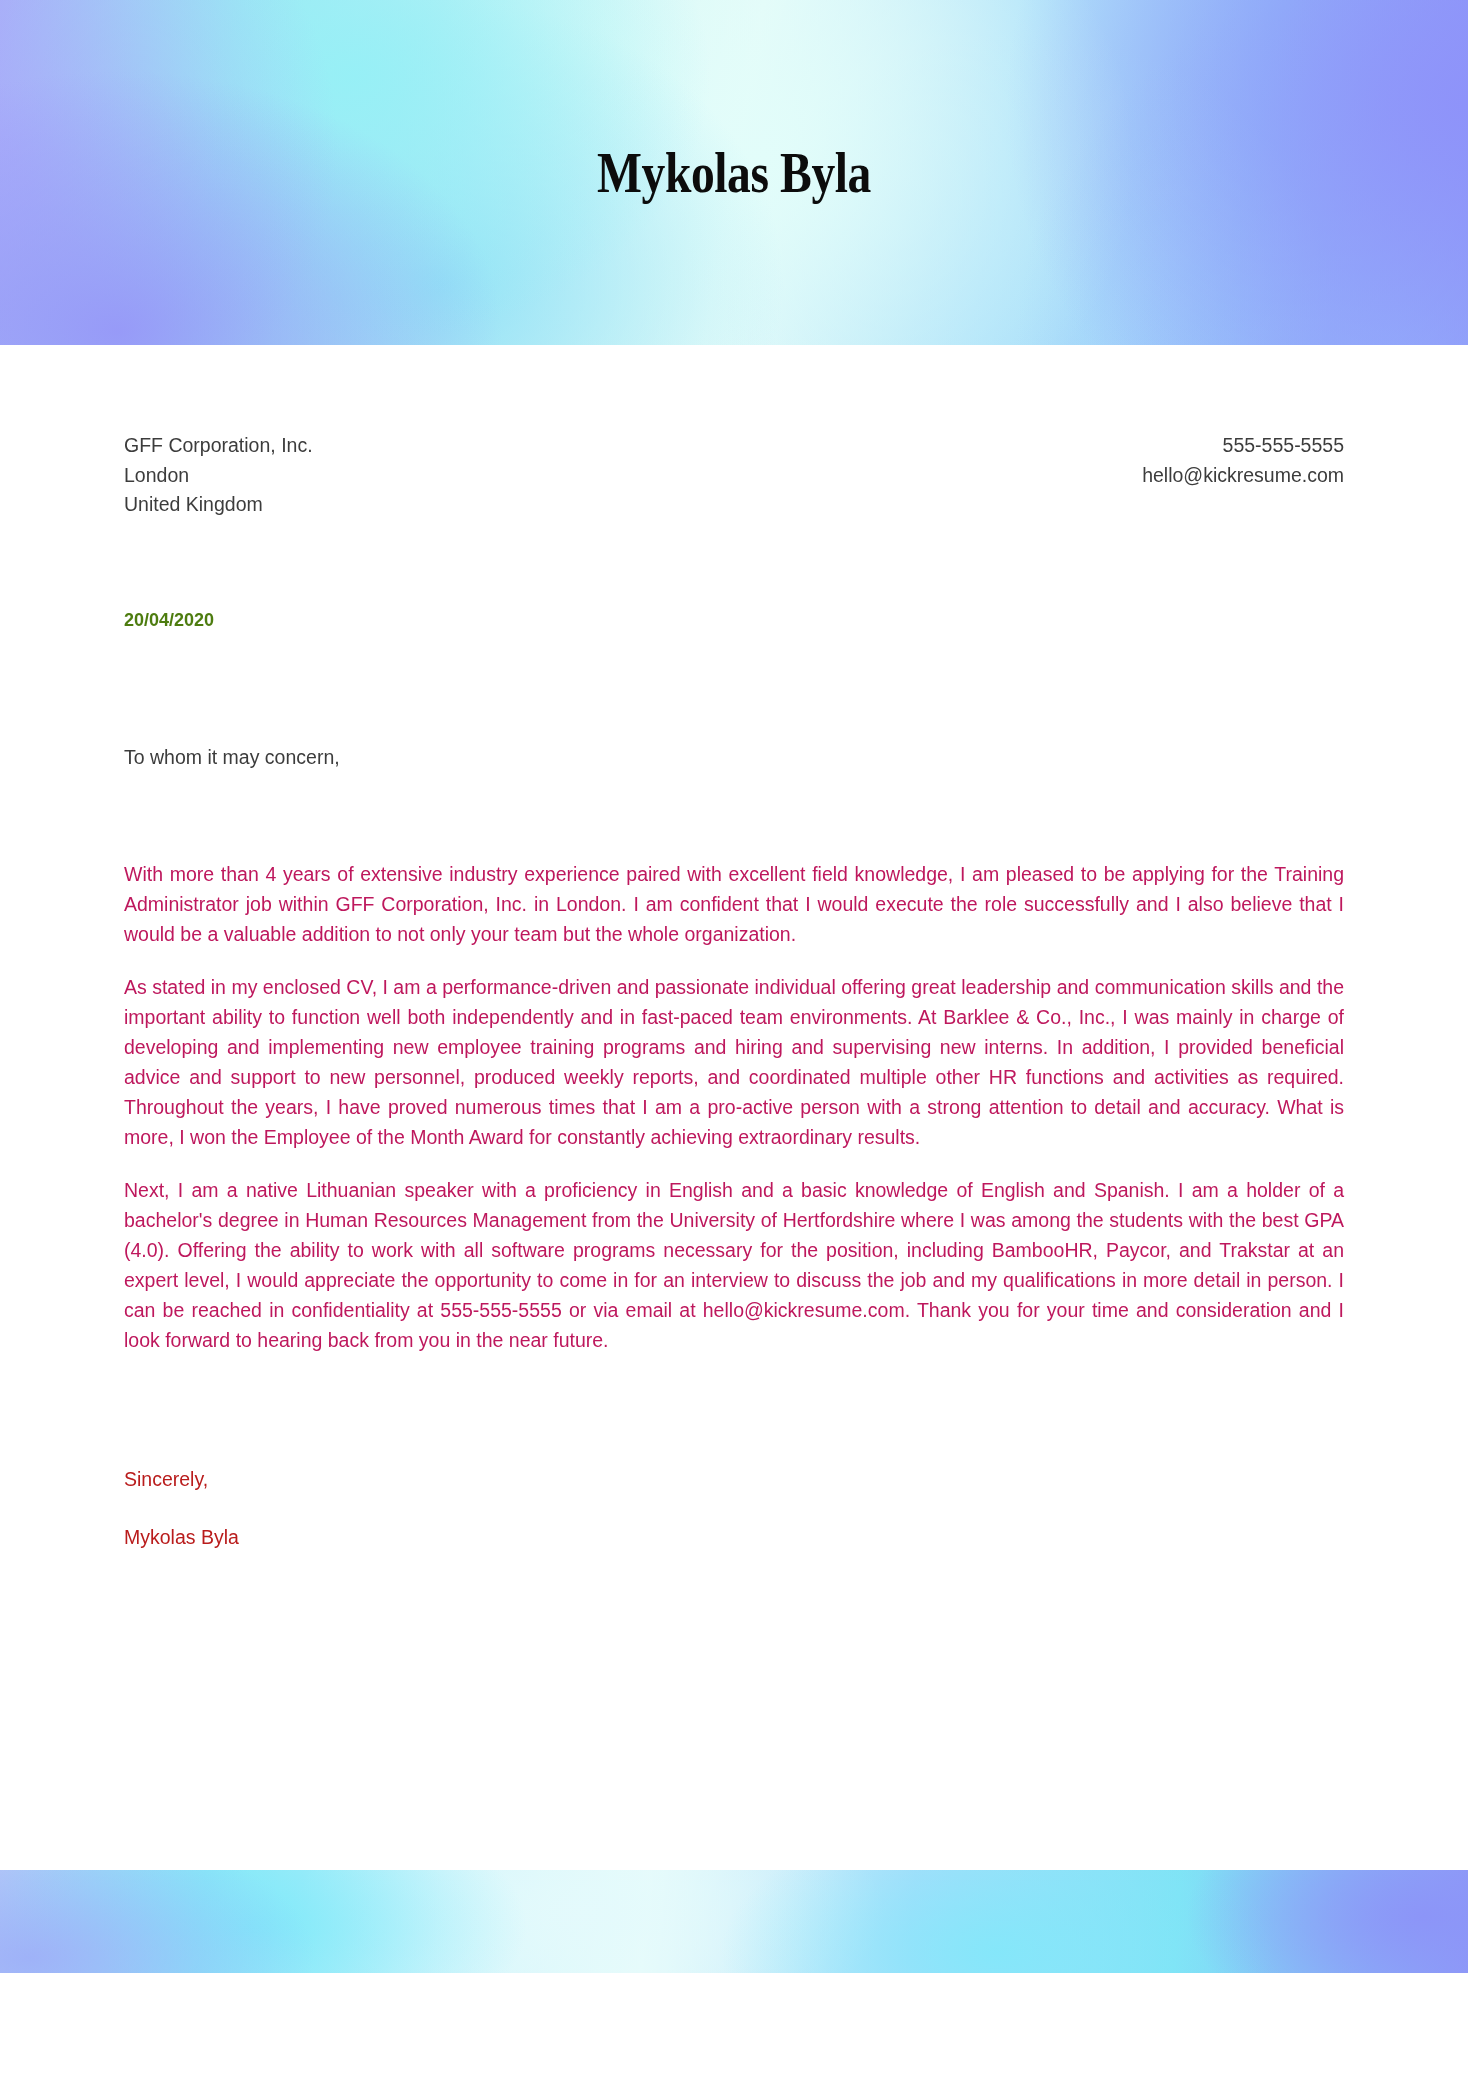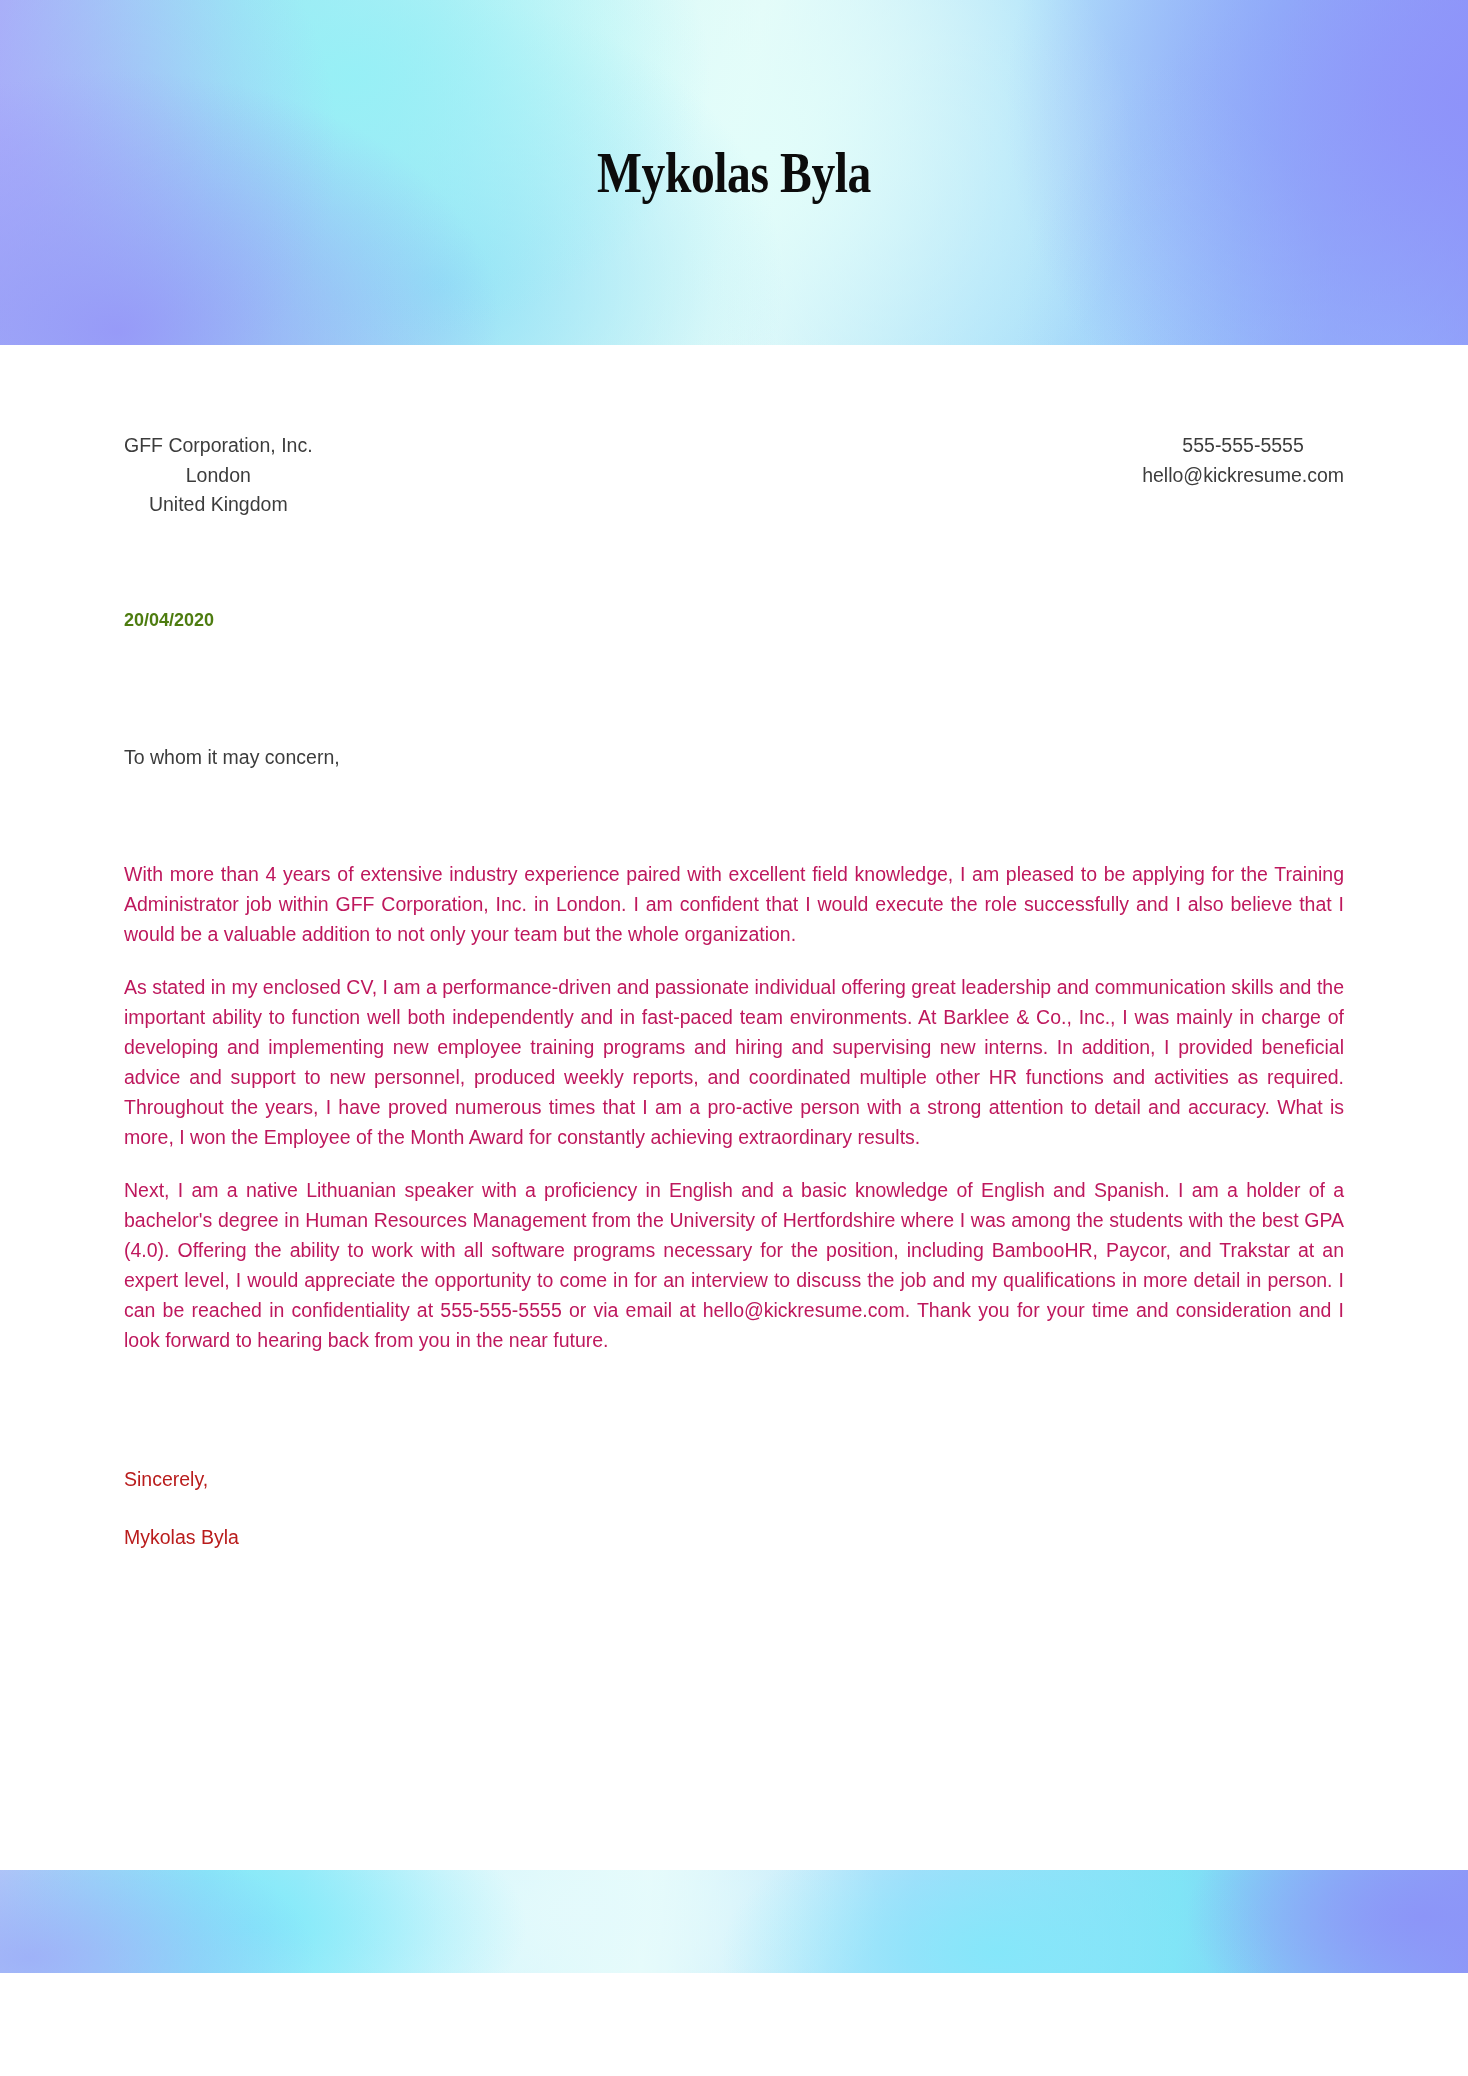--- a/index.html
+++ b/index.html
@@ -66,24 +66,23 @@
     display: flex;
     justify-content: space-between;
     align-items: flex-start;
     padding-top: 86px;
   }
 
   .recipient, .contact {
     font-size: 19.5px;
     line-height: 29.5px;
     color: #3c3c3c;
-    text-align: center;
   }
 
-  .contact { }
+  .contact { text-align: right; }
 
   .subject-block {
     margin-top: 86px;
     font-size: 19.5px;
     line-height: 29.5px;
     color: #4d7c0f;
   }
 
   .letter-date { font-weight: bold; font-size: 18px; }
 

